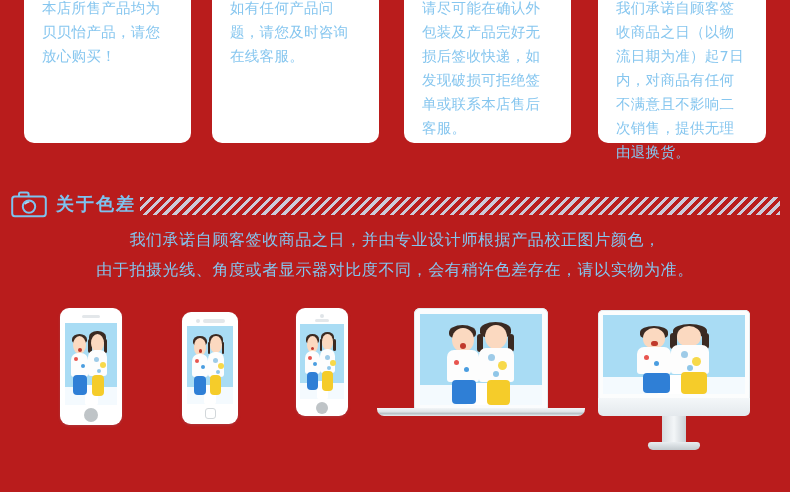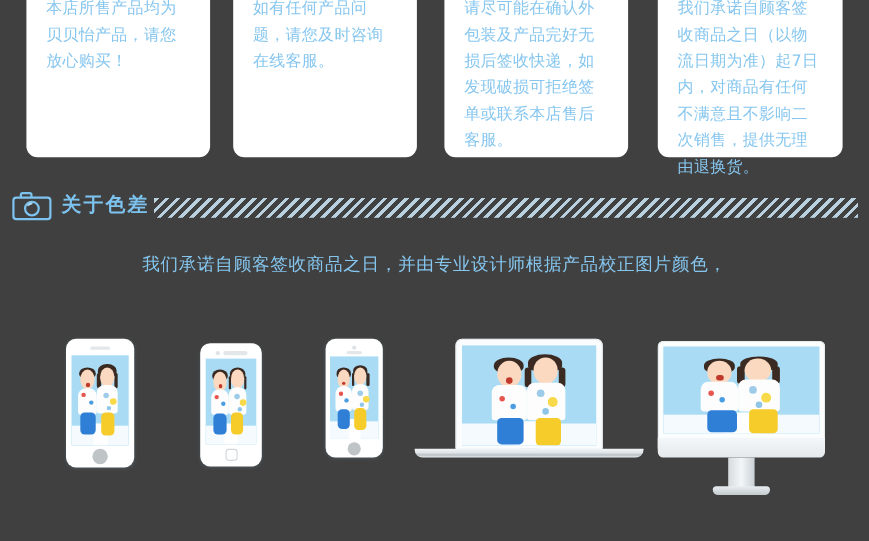--- a/index.html
+++ b/index.html
@@ -2,21 +2,21 @@
 <html><head>
 <meta charset="utf-8">
 <style>
   * { box-sizing: border-box; margin:0; padding:0; }
   html, body {
     width: 790px; height: 492px;
     overflow: hidden;
     background: #e6f4fd;
     font-family: "DejaVu Sans", "Liberation Sans", sans-serif;
   }
-  #page { position: relative; width: 790px; height: 492px; background:#404040; }
+  #page { position: relative; width: 790px; height: 492px; background:#b91c1c; }
 
   
   .cards { position:absolute; left:0; top:-250px; width:790px; height:393px; }
   .card {
     position:absolute; top:0; height:393px;
     background:#ffffff;
     border-bottom-left-radius:10px;
     border-bottom-right-radius:10px;
   }
   .card-text {
@@ -25,21 +25,21 @@
     letter-spacing:0.3px;
     font-family:"DejaVu Sans","Liberation Sans",sans-serif;
   }
   .card1 { left:24px;  width:167px; }
   .card2 { left:212px; width:167px; }
   .card3 { left:404px; width:167px; }
   .card4 { left:598px; width:168px; }
 
   
   .section-head {
-    position:absolute; left:0; top:168px; width:790px; height:38px;
+    position:absolute; left:0; top:185px; width:790px; height:38px;
   }
   .cam-icon { position:absolute; left:10px; top:4px; width:38px; height:30px; }
   .head-title {
     position:absolute; left:56px; top:6px;
     font-size:18px; font-weight:bold; color:#7dc3ef;
     letter-spacing:2px; line-height:26px;
     white-space:nowrap;
   }
   .hatch {
     position:absolute; left:140px; top:12px; width:640px; height:18px;
@@ -150,20 +150,21 @@
       </svg>
     </span>
 
     <div class="head-title">关于色差</div>
 
     <div class="hatch"></div>
   </div>
 
   <div class="desc">
     <div>我们承诺自顾客签收商品之日，并由专业设计师根据产品校正图片颜色，</div>
+    <div>由于拍摄光线、角度或者显示器对比度不同，会有稍许色差存在，请以实物为准。</div>
   </div>
 
   <div class="devices">
 
     <div class="phone" style="left:60px; top:12px; width:62px; height:117px;">
       <div class="speaker" style="left:22px; top:7px; width:18px; height:3px;"></div>
       <div class="photo pscreen" style="left:5px; top:15px; width:52px; height:82px;">
         <div class="floor"></div>
           <div class="stool"></div>
         <div class="b-hair"></div>

